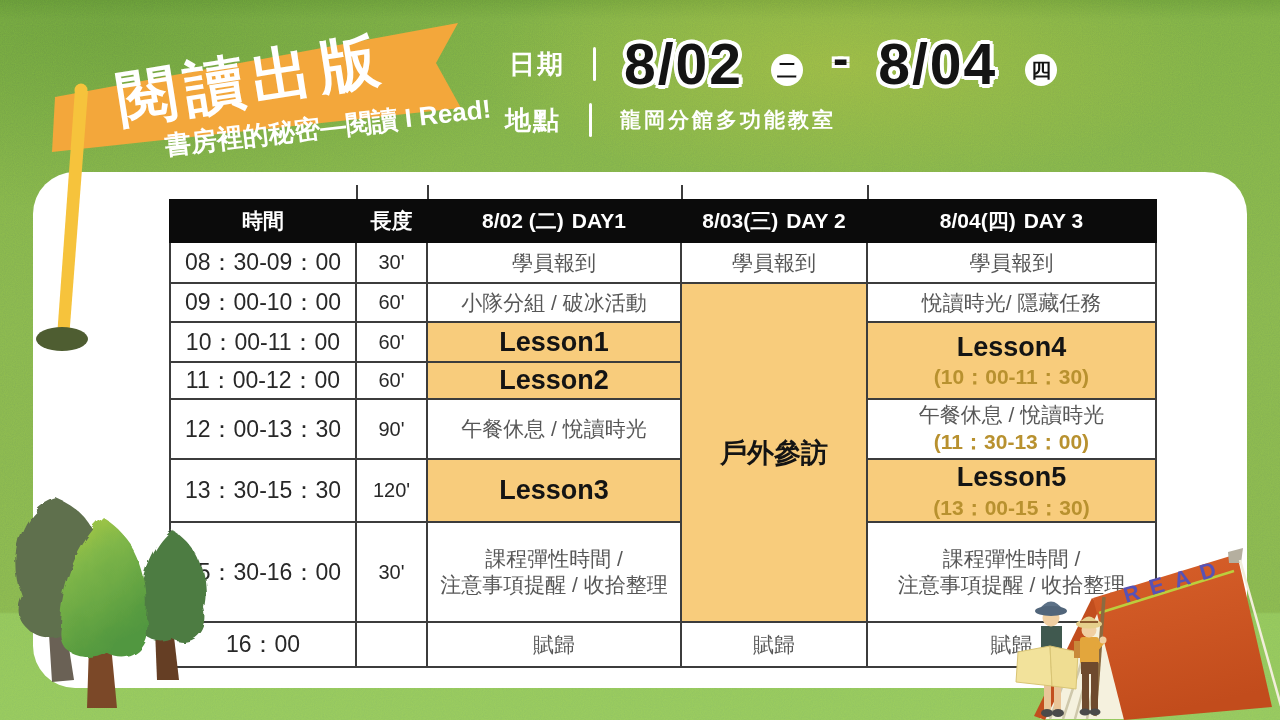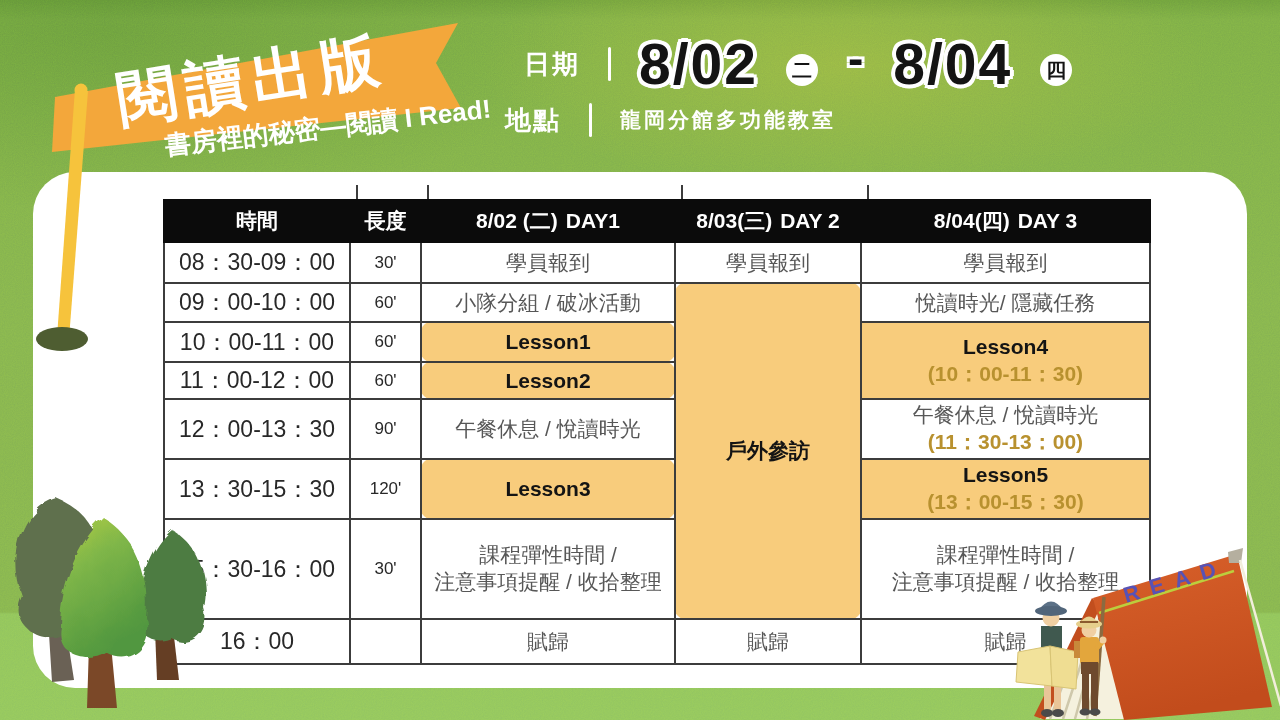--- a/index.html
+++ b/index.html
@@ -10,38 +10,38 @@
       radial-gradient(ellipse 520px 180px at 66% 9%, rgba(206,200,70,.32), rgba(206,200,70,0) 70%),
       radial-gradient(ellipse 700px 260px at 8% 4%, rgba(60,110,40,.25), rgba(60,110,40,0) 70%),
       linear-gradient(180deg,#6f9c41 0px,#7dab4b 20px,#85b153 300px,#86b254 612px,#90c261 614px,#92c463 720px);
   }
   .grain{position:absolute;inset:0;mix-blend-mode:overlay;opacity:.45;pointer-events:none;}
   
   .card{position:absolute;left:33px;top:172px;width:1214px;height:516px;background:#ffffff;border-radius:42px;}
   
   .stub{position:absolute;top:185px;width:2px;height:15px;background:#3c3c3c;}
   
-  table.sched{position:absolute;left:163px;top:199px;width:986px;border-collapse:collapse;table-layout:fixed;}
+  table.sched{position:absolute;left:169px;top:199px;width:986px;border-collapse:collapse;table-layout:fixed;}
   table.sched td,table.sched th{border:2px solid #3c3c3c;text-align:center;vertical-align:middle;padding:0 2px;overflow:hidden;}
   table.sched th{background:#0b0b0b;border-color:#0b0b0b;color:#fff;font-size:21px;font-weight:700;}
   th .hdr-day{color:#ffffff;margin-left:8px;}
   .orange{background:#f8cc7c;}
   .t-time{font-size:23px;color:#282828;white-space:nowrap;}
-  .t-dur{font-size:17px;color:#282828;}
+  .t-dur{font-size:20px;color:#282828;}
   .t-gray{font-size:21px;color:#575757;}
-  .t-lesson{font-size:21px;font-weight:700;color:#141414;border-radius:10px;}
+  .t-lesson{font-size:27px;font-weight:700;color:#141414;}
   .t-gold{font-size:21px;font-weight:700;color:#b8912f;}
   .two-line{line-height:1.28;}
   
   .flag-title{position:absolute;left:72px;top:40px;width:360px;text-align:center;transform:rotate(-9deg);
     font-size:60px;font-weight:800;letter-spacing:8px;color:#fff;white-space:nowrap;}
   .flag-sub{position:absolute;left:138px;top:110px;width:380px;text-align:center;transform:rotate(-6.5deg);
     font-size:26px;font-weight:700;color:#fff;white-space:nowrap;}
   
-  .info-date{position:absolute;left:524px;top:22px;display:flex;align-items:center;gap:28px;height:84px;}
+  .info-date{position:absolute;left:509px;top:22px;display:flex;align-items:center;gap:28px;height:84px;}
   .info-loc{position:absolute;left:505px;top:96px;display:flex;align-items:center;gap:28px;height:48px;}
   .info-label{font-size:26px;font-weight:700;color:#fff;letter-spacing:2px;}
   .info-bar{width:3px;height:34px;background:#fff;border-radius:2px;}
   .big-date{font-size:57px;font-weight:800;color:#141414;letter-spacing:2px;white-space:nowrap;
     text-shadow:-3px -3px 0 #fff,3px -3px 0 #fff,-3px 3px 0 #fff,3px 3px 0 #fff,-4px 0 0 #fff,4px 0 0 #fff,0 -4px 0 #fff,0 4px 0 #fff;}
   .big-dash{font-size:46px;font-weight:800;color:#141414;margin:0 2px;transform:translateY(-6px);
     text-shadow:-3px -3px 0 #fff,3px -3px 0 #fff,-3px 3px 0 #fff,3px 3px 0 #fff;}
   .week-badge{width:32px;height:32px;border-radius:50%;background:#fff;display:flex;align-items:center;justify-content:center;
     font-size:20px;font-weight:700;color:#141414;flex:0 0 auto;transform:translateY(6px);}
   .loc-value{font-size:21px;font-weight:700;color:#fff;letter-spacing:3px;white-space:nowrap;}

